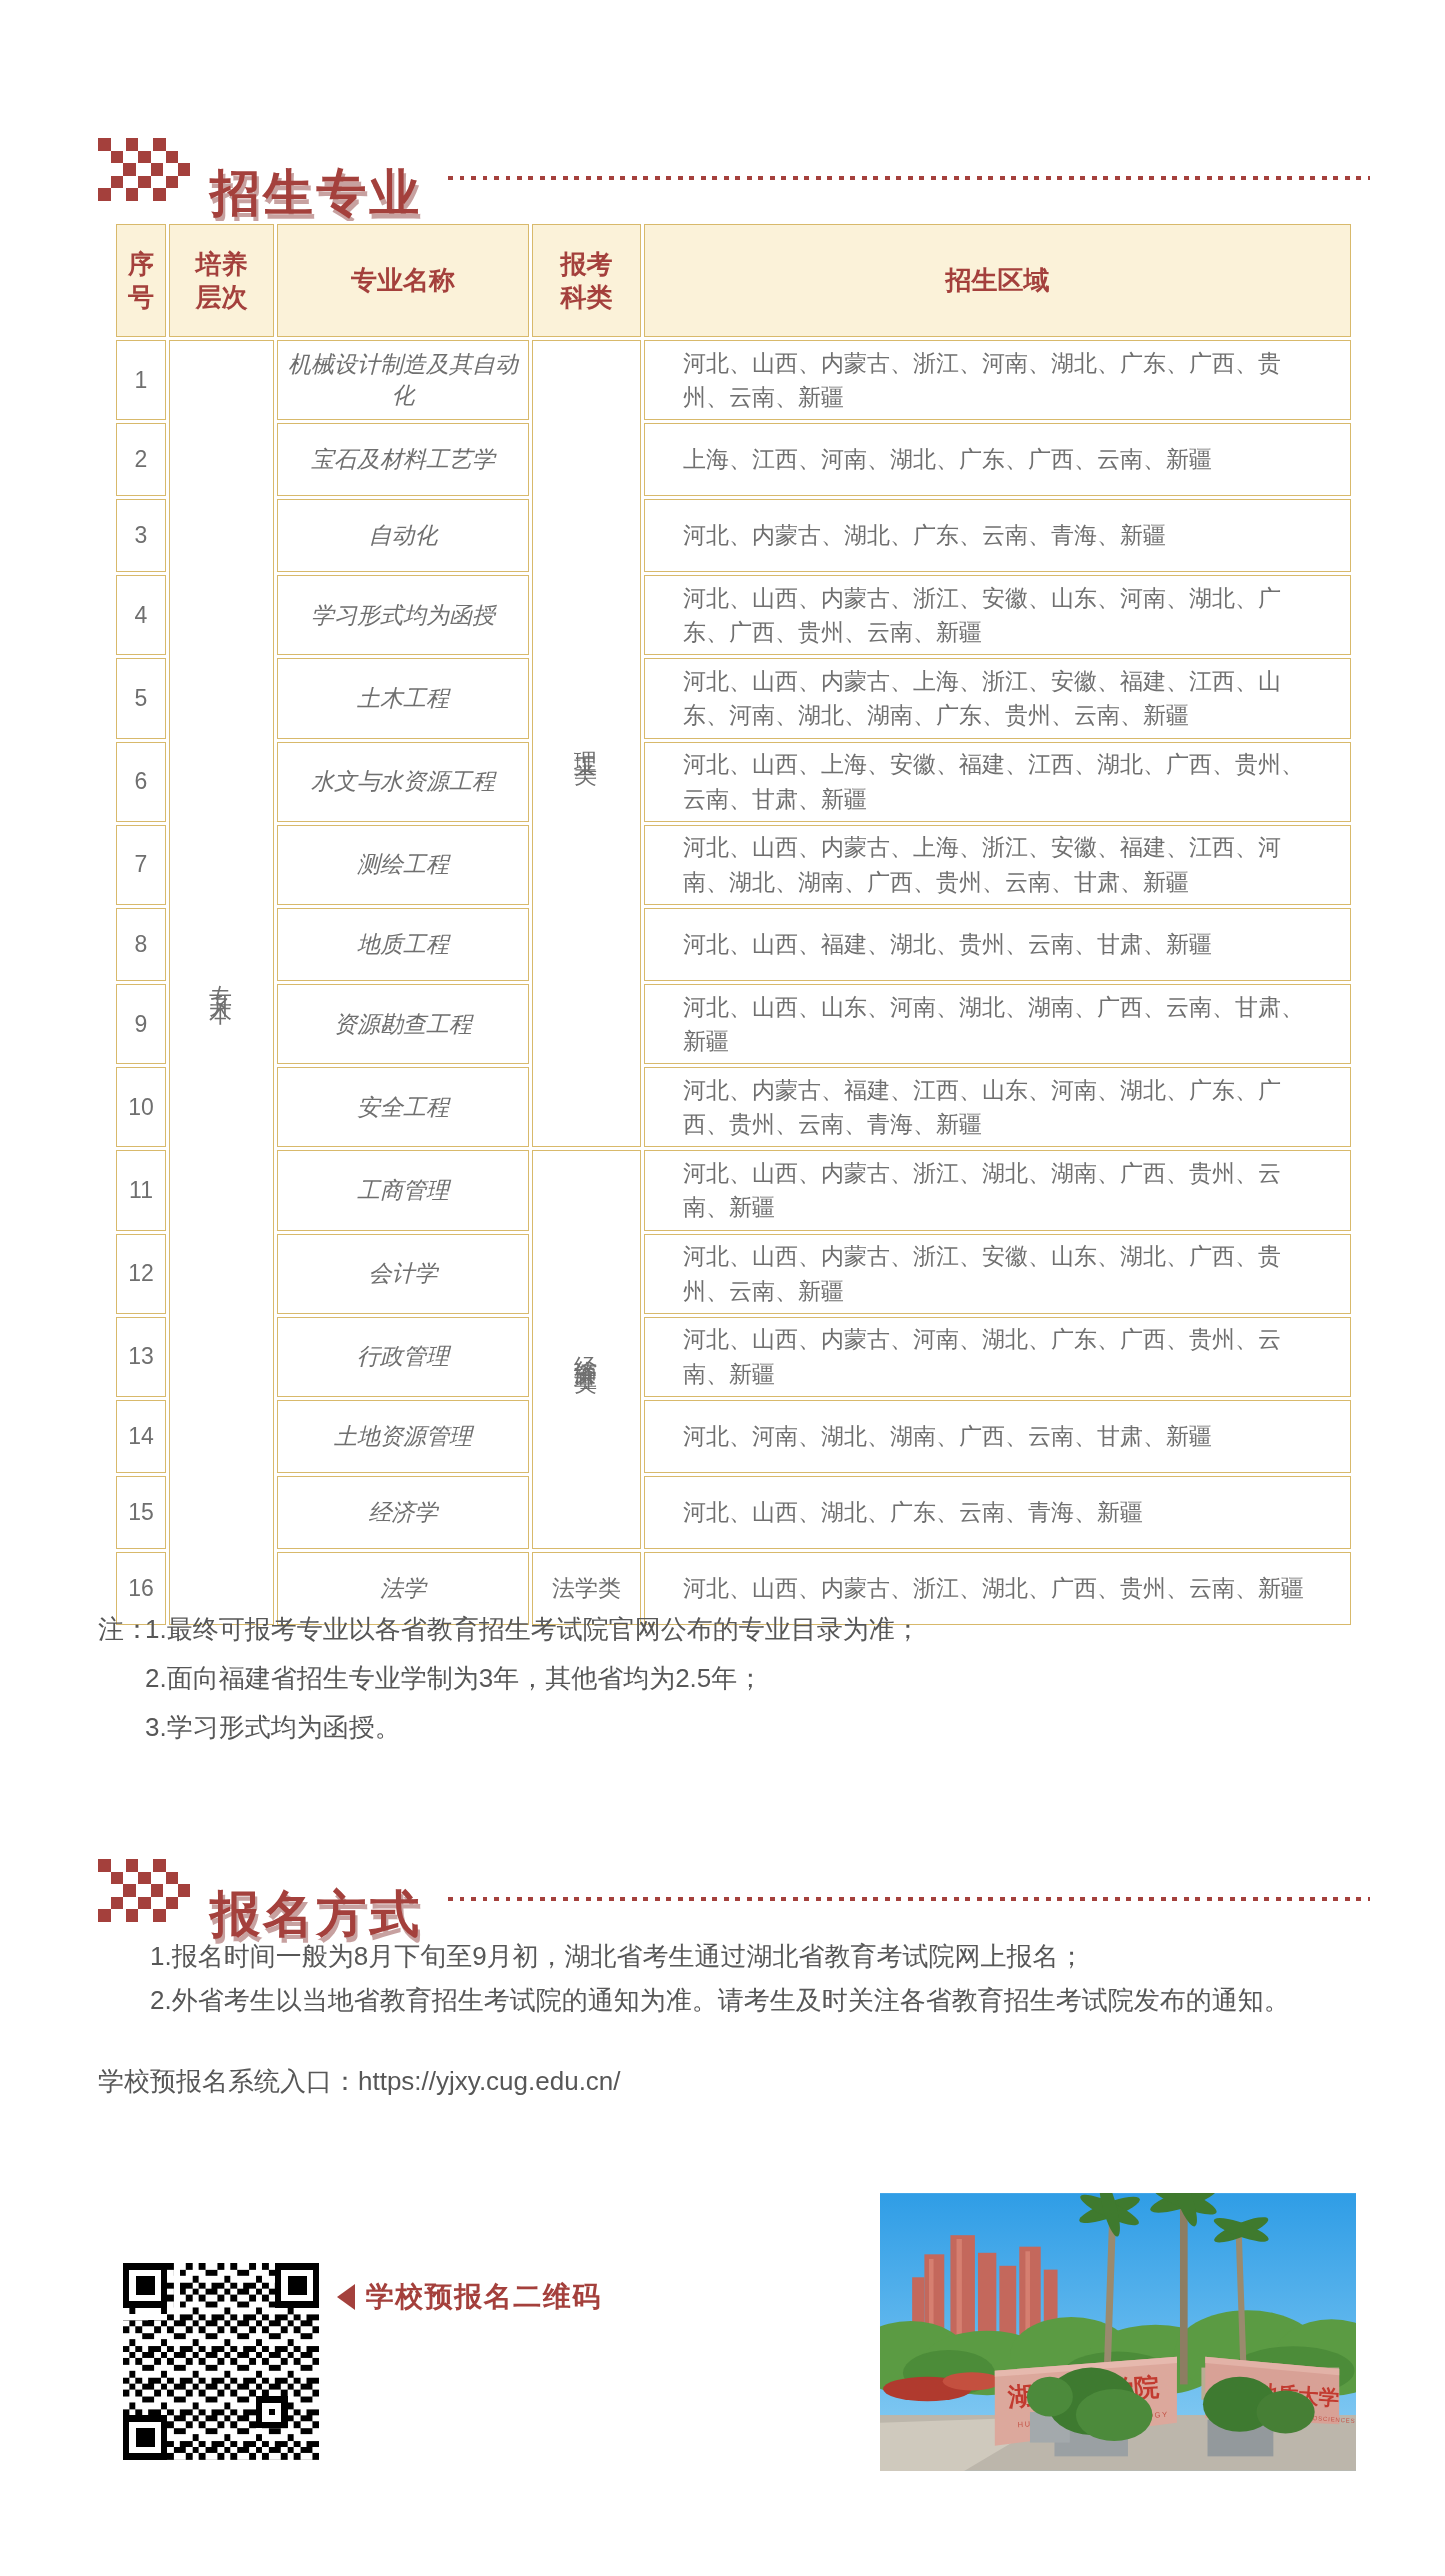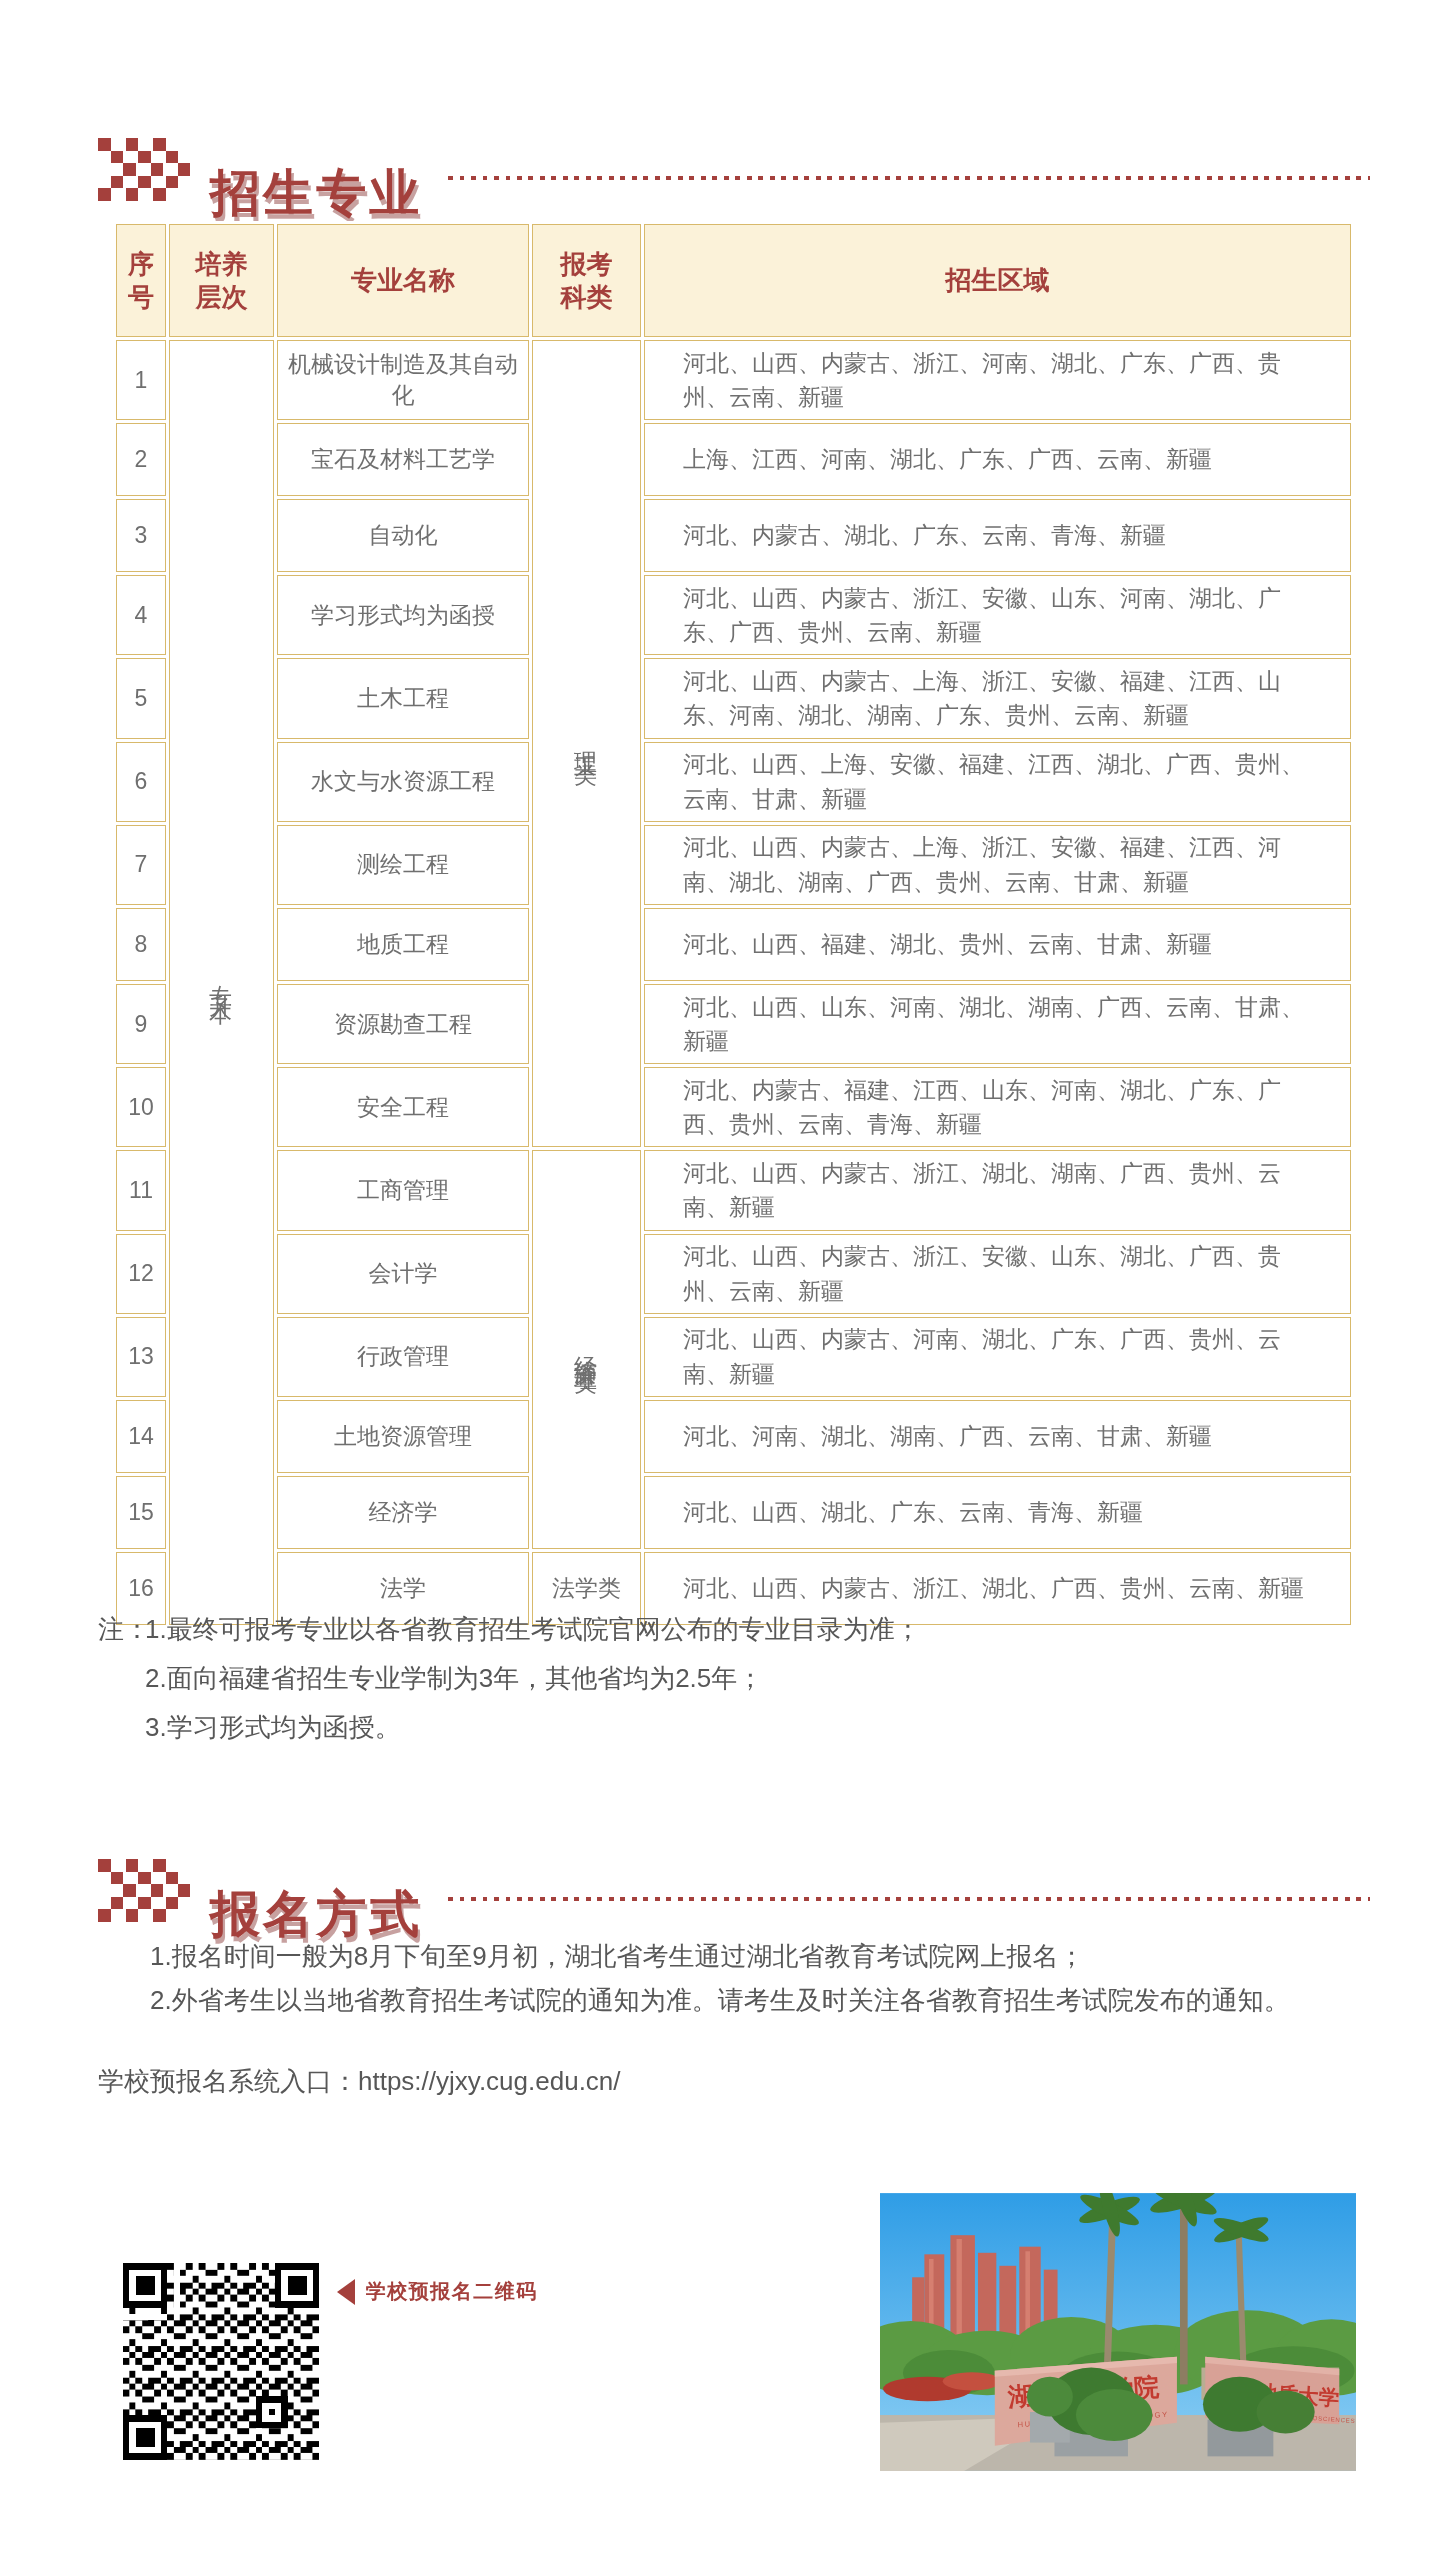--- a/index.html
+++ b/index.html
@@ -16,41 +16,41 @@
 
   
   table.adm{position:absolute;left:113px;top:221px;width:1241px;table-layout:fixed;
             border-collapse:separate;border-spacing:3.8px;background:#fff;}
   table.adm td,table.adm th{border:1.5px solid #d8b96b;box-sizing:border-box;vertical-align:middle;}
   table.adm thead tr{height:113px;}
   table.adm tbody tr{height:73px;}
   th.hd{background:#fbf2d9;color:#a4403c;font-size:26px;font-weight:bold;
         text-align:center;white-space:pre-line;line-height:1.25;}
   td.no{color:#6f6f6f;font-size:23px;text-align:center;}
-  td.major{color:#6f6f6f;font-size:23px;text-align:center;padding:0 6.1px;}
+  td.major{color:#6f6f6f;font-size:23px;text-align:center;padding:0 6.1px;font-style:italic;}
   td.regions{color:#6f6f6f;font-size:23px;text-align:left;padding:4.6px 31px 4.6px 38px;line-height:1.5;}
   td.vcell{text-align:center;color:#6f6f6f;font-size:23px;}
   .vtext{writing-mode:vertical-rl;text-orientation:upright;letter-spacing:9.2px;display:inline-block;}
   td.cat-law{text-align:center;color:#6f6f6f;font-size:23px;}
 
   
   .notes{position:absolute;left:98px;top:1605px;width:1224px;font-size:26px;color:#575757;
          line-height:49px;}
   .notes .nprefix{position:absolute;left:0;top:0;}
   .notes .nitems{padding-left:47px;}
 
   
   .paras{position:absolute;left:98px;top:1934px;width:1272px;font-size:26px;color:#575757;}
   .paras p{margin:0;line-height:44px;text-indent:2em;}
   .entry-line{margin-top:37px !important;text-indent:0 !important;}
 
   
   .qr{position:absolute;left:115px;top:2257px;width:212px;height:209px;}
   .qr-label{position:absolute;left:337px;top:2278px;display:flex;align-items:center;
-            color:#a4403c;font-size:20px;font-weight:bold;letter-spacing:1.5px;}
+            color:#a4403c;font-size:28px;font-weight:bold;letter-spacing:1.5px;}
   .qr-label .arrow{display:inline-block;width:0;height:0;border-top:13px solid transparent;
             border-bottom:13px solid transparent;border-right:18.4px solid #a4403c;margin-right:10.7px;}
 
   
   .photo{position:absolute;left:880px;top:2193px;width:476px;height:278px;}
 </style>
 </head>
 <body>
 
 <div class="page">

